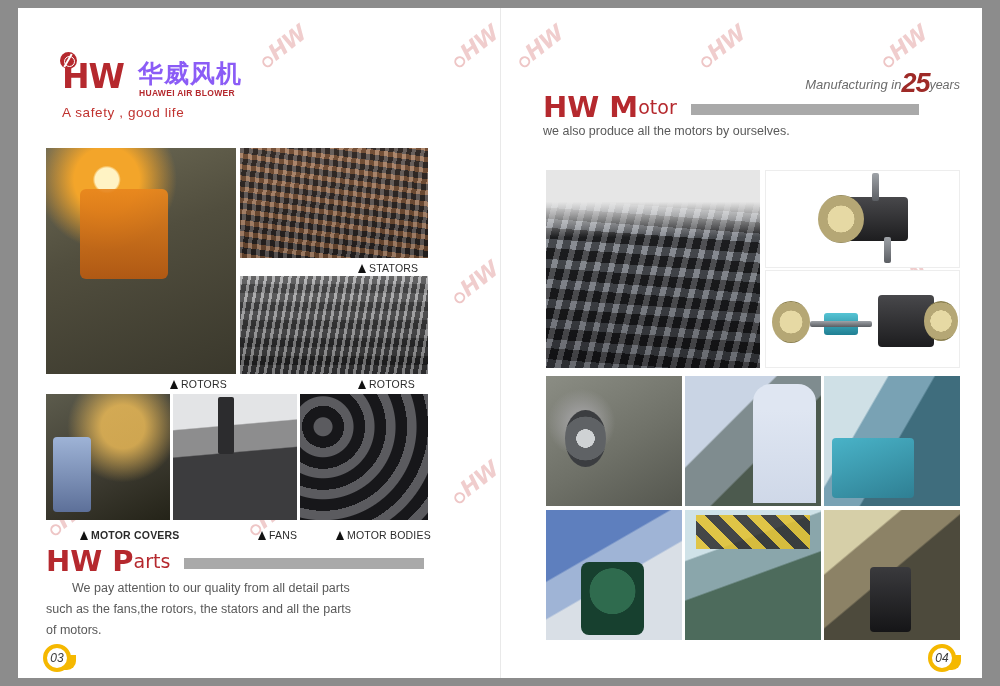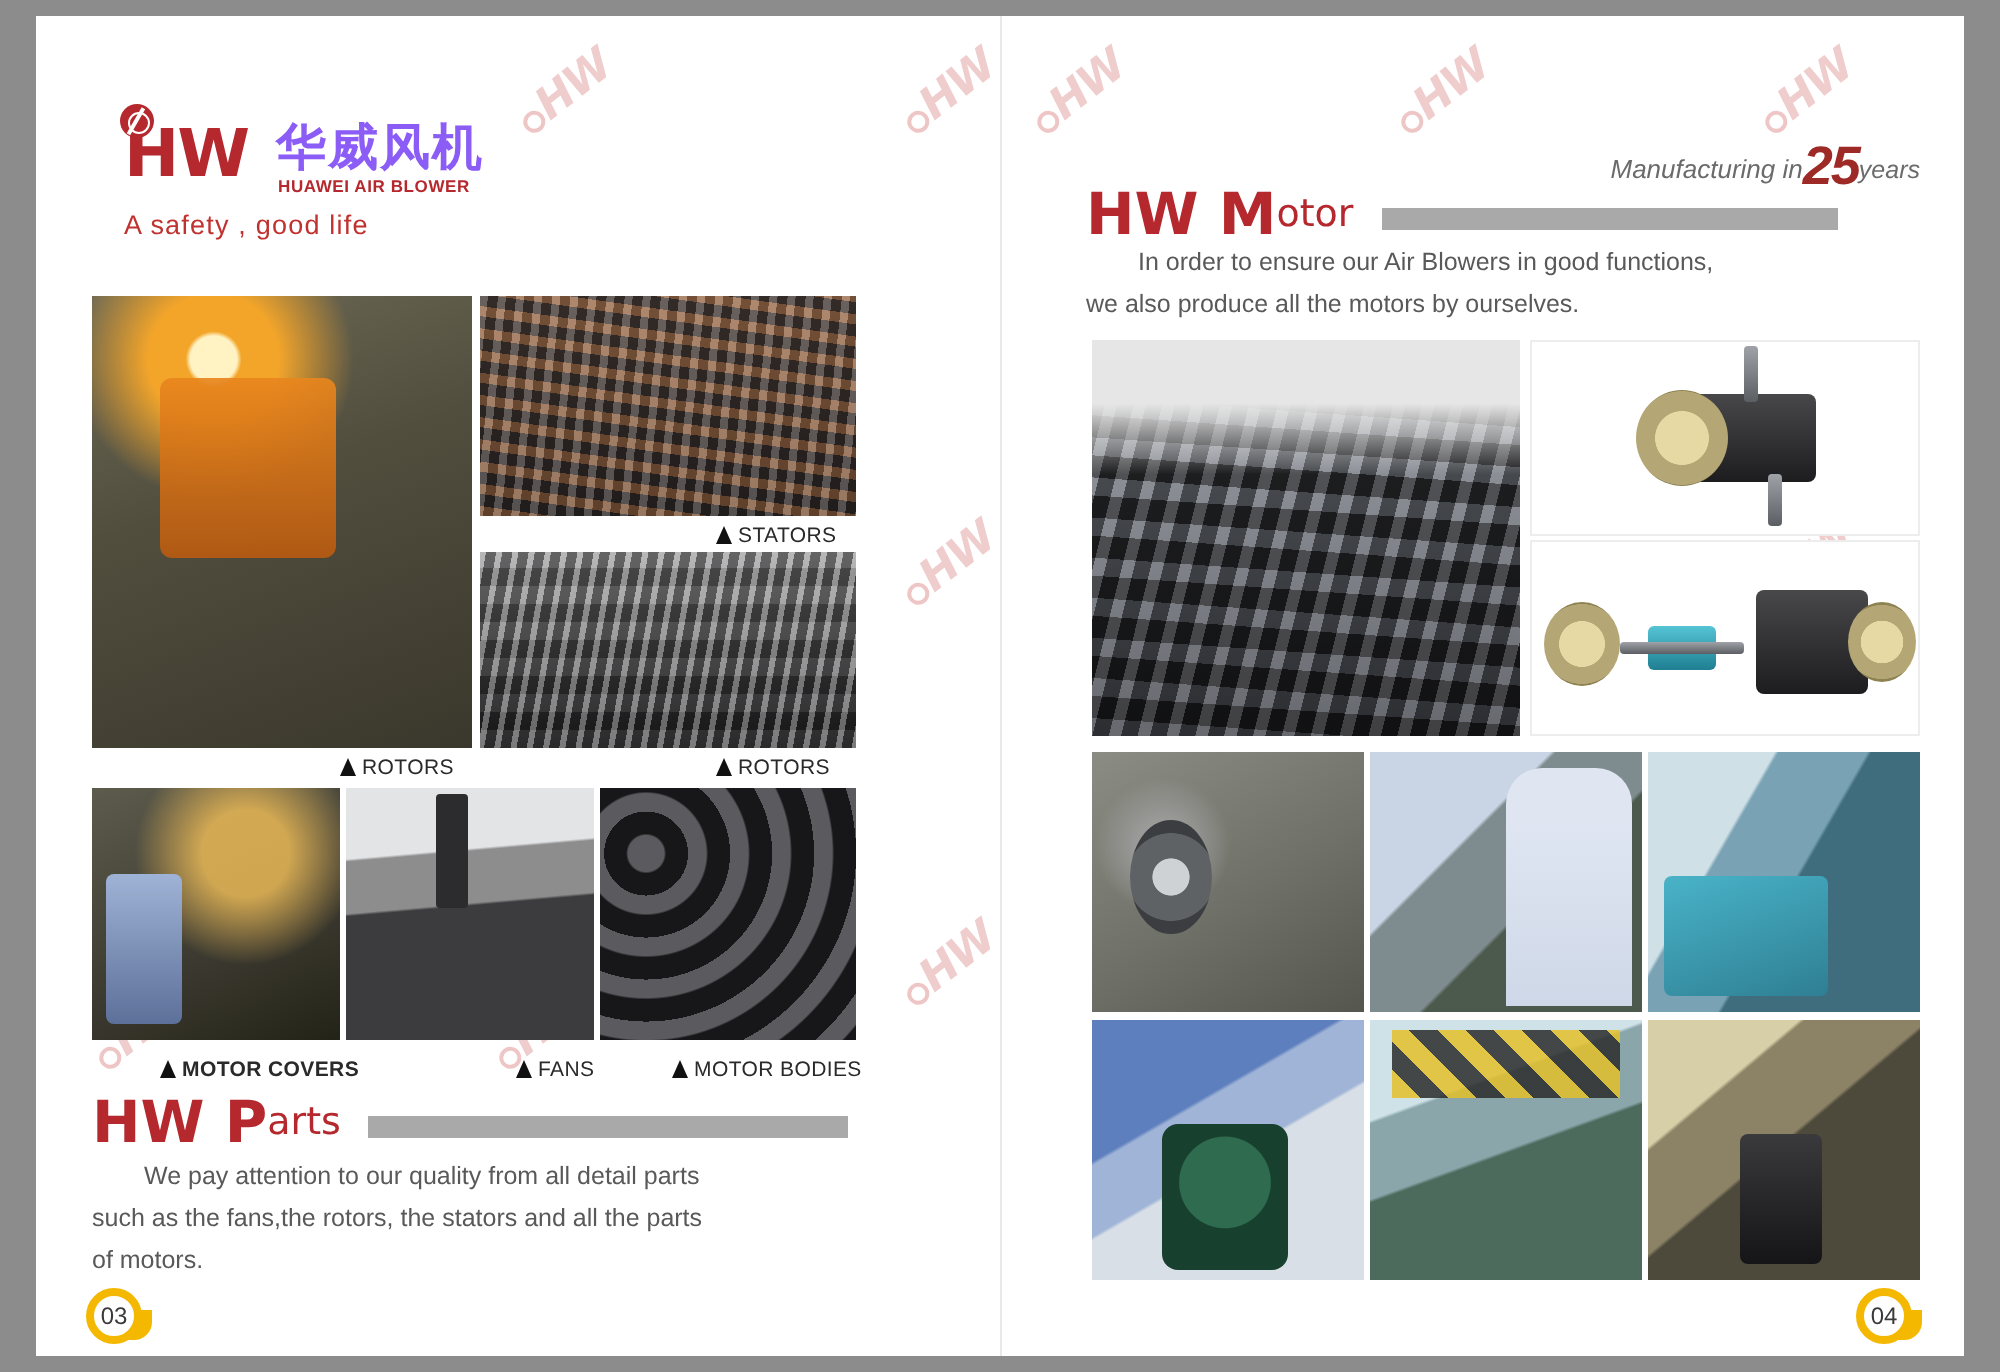--- a/index.html
+++ b/index.html
@@ -239,21 +239,21 @@
     background:
       linear-gradient(140deg,#d6cfa8 0 26%, #8c8266 27% 48%, #4d4a3c 49% 100%),
       repeating-linear-gradient(60deg, rgba(0,0,0,.12) 0 9px, rgba(255,255,255,.06) 9px 18px);
   }
   .tx-worker5:after{
     content:""; position:absolute; left:34%; bottom:6%; width:30%; height:50%;
     background:linear-gradient(180deg,#3a3a3d,#151517); border-radius:4px;
   }
 
   
-  .pgnum{ position:absolute; width:34px; height:30px; }
+  .pgnum{ position:absolute; width:34px; height:30px;font-style:italic; }
   .pgnum .ring{
     position:absolute; left:0; top:0; width:28px; height:28px; border-radius:50%;
     border:4px solid #f5b800; background:#fff; box-sizing:border-box;
   }
   .pgnum .tail{
     position:absolute; left:18px; top:11px; width:15px; height:15px;
     background:#f5b800; border-radius:0 0 9px 0;
   }
   .pgnum .num{
     position:absolute; left:0; top:0; width:28px; height:28px; line-height:28px;
@@ -337,21 +337,20 @@
         <span>Manufacturing in</span><span class="num">25</span><span class="yr">years</span>
       </div>
 
       <div class="heading" style="left:42px; top:84px;">
         <span class="h-big">HW  M</span>
         <span class="h-small">otor</span>
         <span class="h-bar" style="width:228px;"></span>
       </div>
 
       <div class="body-text" style="left:42px; top:113px; width:400px;">
-        <span class="ind">In order to ensure our Air Blowers in good functions,</span>
         <span>we also produce all the motors by ourselves.</span>
       </div>
 
       <div class="ph tx-motorfield" style="left:45px; top:162px; width:214px; height:198px;"></div>
 
       <div class="ph tx-white" style="left:264px; top:162px; width:195px; height:98px; border:1px solid #ededed;">
         <span class="prod2" style="left:72px; top:26px; width:70px; height:44px;"></span>
         <span class="prod-disc" style="left:52px; top:24px; width:46px; height:48px;"></span>
         <span class="prod-shaft" style="left:106px; top:2px; width:7px; height:28px;"></span>
         <span class="prod-shaft" style="left:118px; top:66px; width:7px; height:26px;"></span>

